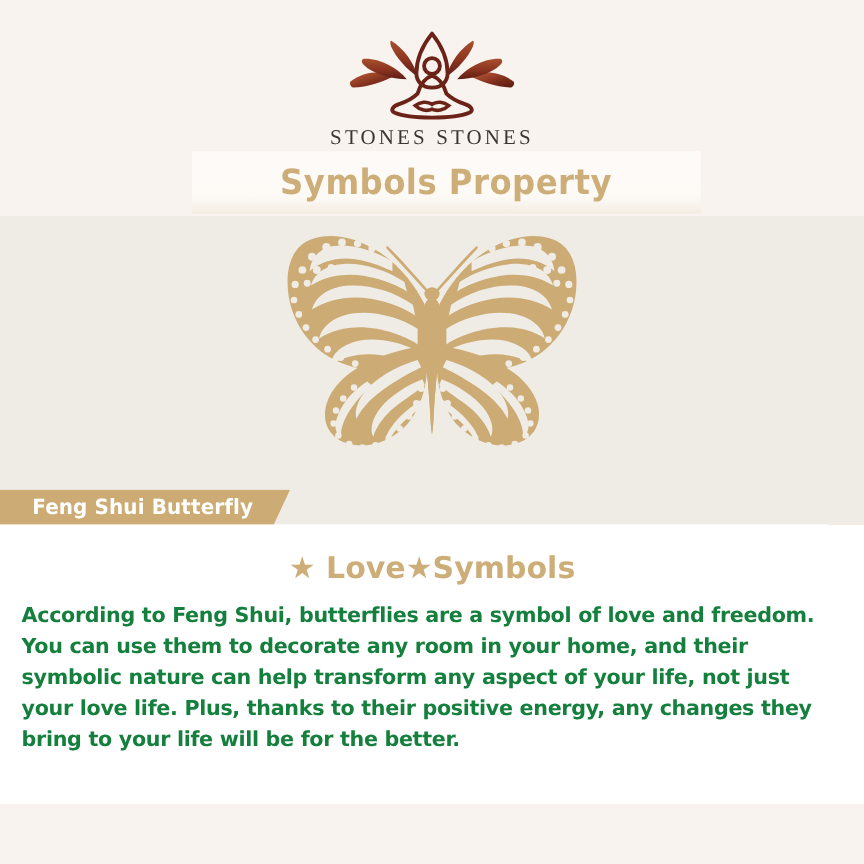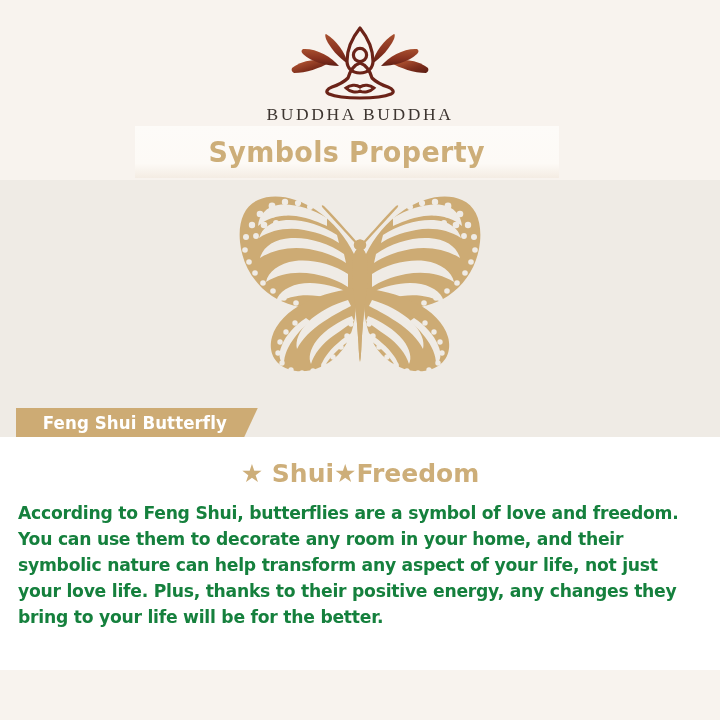--- a/index.html
+++ b/index.html
@@ -79,21 +79,21 @@
     font-size: 17.5px;
     letter-spacing: 2.6px;
     color: #3d3530;
     font-weight: 400;
   }
 
   
   #title-band {
     position: absolute;
     top: 126px;
-    left: 135px;
+    left: 160px;
     width: 424px;
     height: 52px;
     background: linear-gradient(to bottom, #fdfbf8 0%, #fdfaf6 72%, #f4ece3 100%);
     display: flex;
     align-items: center;
     justify-content: center;
   }
   #title-text {
     font-family: "DejaVu Sans", sans-serif;
     font-weight: bold;
@@ -115,21 +115,21 @@
   #butterfly-art {
     position: absolute;
     top: 12px;
     left: 196px;
   }
 
   
   #fengshui-label {
     position: absolute;
     top: 408px;
-    left: 16px;
+    left: 0;
     height: 30px;
     padding: 0 26px 0 22px;
     background: #cdab74;
     display: flex;
     align-items: center;
     clip-path: polygon(0 0, 100% 0, calc(100% - 14px) 100%, 0 100%);
   }
   #fengshui-label-text {
     font-family: "DejaVu Sans", sans-serif;
     font-weight: bold;
@@ -224,21 +224,21 @@
         <circle cx="76" cy="31" r="6.6" fill="none" stroke="#6B2318" stroke-width="3.2"></circle>
 
         <path d="M76 39 C70 41 66 47 64 54 C60 58 54 61 48 63 C43 65 41 68 45 70
                  C52 73 62 74 76 74 C90 74 100 73 107 70 C111 68 109 65 104 63
                  C98 61 92 58 88 54 C86 47 82 41 76 39 Z" fill="none" stroke="#6B2318" stroke-width="3.2" stroke-linejoin="round"></path>
 
         <path d="M62 64 C66 61 72 60 76 63 C80 60 86 61 90 64
                  C86 68 80 69 76 67 C72 69 66 68 62 64 Z" fill="none" stroke="#6B2318" stroke-width="3"></path>
       </svg>
 
-      <div id="brand-name">BUDDHA BUDDHA</div>
+      <div id="brand-name">STONES STONES</div>
     </div>
   </div>
 
   <div id="title-band">
     <span id="title-text">Symbols Property</span>
   </div>
 
   <div id="butterfly-panel">
 
     <svg id="butterfly-art" width="328" height="200" viewBox="0 0 328 200">
@@ -431,18 +431,18 @@
         <ellipse cx="164" cy="53" rx="6.2" ry="5.4"></ellipse>
       </g>
     </svg>
   </div>
 
   <div id="fengshui-label">
     <span id="fengshui-label-text">Feng Shui Butterfly</span>
   </div>
 
   <div id="description-panel">
-    <div id="tagline">★ Shui★Freedom</div>
+    <div id="tagline">★ Love★Symbols</div>
     <p id="body-copy">According to Feng Shui, butterflies are a symbol of love and freedom. You can use them to decorate any room in your home, and their symbolic nature can help transform any aspect of your life, not just your love life. Plus, thanks to their positive energy, any changes they bring to your life will be for the better.</p>
   </div>
 
   <div id="bottom-fade"></div>
 </div>
 
 </body></html>

